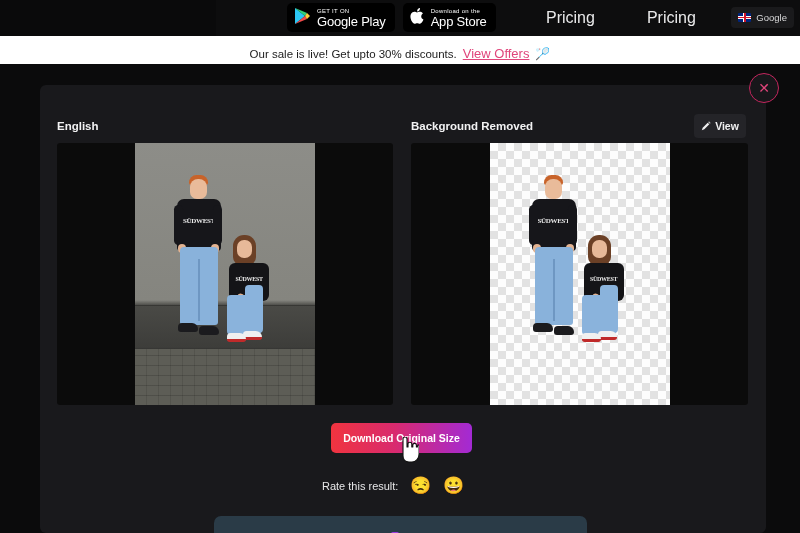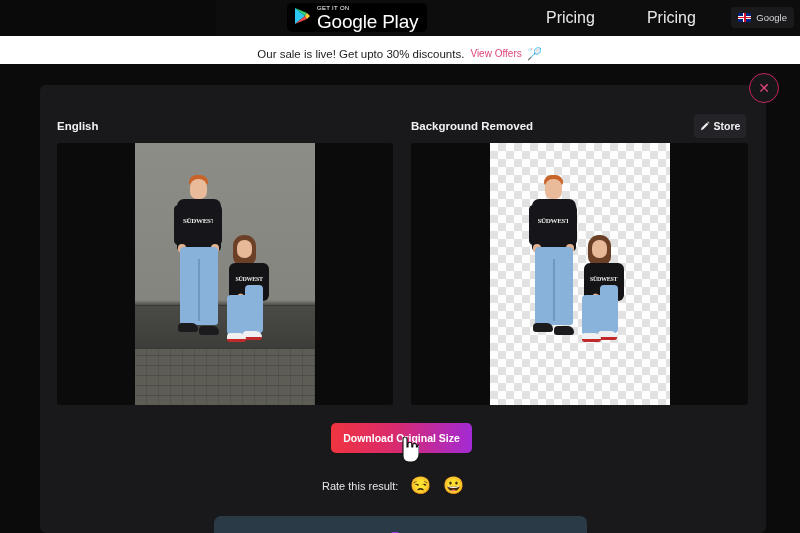--- a/index.html
+++ b/index.html
@@ -23,21 +23,21 @@
   .store-badges {
     position: absolute; left: 287px; top: 3px;
     display: flex; gap: 8px; align-items: center;
   }
   .badge {
     background: #000; border-radius: 5px; height: 29px;
     display: flex; align-items: center; padding: 0 9px 0 7px; gap: 6px;
   }
   .badge-txt { display: flex; flex-direction: column; line-height: 1; }
   .badge-small { font-size: 6px; color: #fff; letter-spacing: .3px; }
-  .badge-big { font-size: 19px; color: #fff; font-weight: 500; letter-spacing: -.2px; margin-top: 1px; }
+  .badge-big { font-size: 13px; color: #fff; font-weight: 500; letter-spacing: -.2px; margin-top: 1px; }
   .nav-links {
     position: absolute; left: 520px; top: 0; height: 36px;
     display: flex; align-items: center; gap: 0;
   }
   .nav-link {
     color: #e9e9ea; font-size: 16px; padding: 0 26px; cursor: pointer;
     white-space: nowrap;
   }
   .lang-wrap {
     position: absolute; right: 6px; top: 7px;
@@ -52,21 +52,21 @@
   .lang-label { font-size: 9.5px; color: #d8d8d9; }
 
   
   .promo {
     position: absolute; left: 0; top: 36px; width: 800px; height: 36px;
     background: #ffffff; display: flex; align-items: center; justify-content: center;
     gap: 6px; border-bottom: 1px solid #d9d9d9;
   }
   .promo-txt { font-size: 11.5px; color: #1b1b1b; }
   .promo-link {
-    font-size: 10px; color: #e0457b; cursor: pointer; font-weight: 500;
+    font-size: 13px; color: #e0457b; text-decoration: underline; cursor: pointer; font-weight: 500;
   }
   .promo-emoji { font-size: 12px; }
 
   
   .backdrop {
     position: absolute; left: 0; top: 64px; width: 800px; height: 469px;
     background: #0b0b0c;
   }
   .modal {
     position: absolute; left: 40px; top: 85px; width: 726px; height: 448px;
@@ -203,20 +203,32 @@
             <polygon points="1,17 11,9 13,12" fill="#f04a4a"></polygon>
             <polygon points="11,9 13,6 16,9 13,12" fill="#ffce3d"></polygon>
           </svg>
         </span>
         <span class="badge-txt">
           <span class="badge-small">GET IT ON</span>
           <span class="badge-big">Google Play</span>
         </span>
       </div>
 
+      <div class="badge">
+        <span>
+          <svg width="15" height="18" viewBox="0 0 15 18">
+            <path d="M11.2 9.5c0-2 1.6-3 1.7-3.1-0.9-1.4-2.4-1.5-2.9-1.6-1.2-0.1-2.4 0.7-3 0.7-0.6 0-1.6-0.7-2.6-0.7-1.3 0-2.6 0.8-3.3 2-1.4 2.4-0.4 6 1 8 0.7 1 1.5 2.1 2.5 2 1-0.04 1.4-0.65 2.6-0.65 1.2 0 1.6 0.65 2.6 0.63 1.1-0.02 1.8-1 2.5-2 0.8-1.1 1.1-2.2 1.1-2.3-0.02-0.01-2.2-0.85-2.2-3.03z" fill="#fff"></path>
+            <path d="M9.3 3.4c0.5-0.63 0.85-1.5 0.75-2.4-0.73 0.03-1.6 0.49-2.12 1.11-0.47 0.55-0.88 1.44-0.77 2.3 0.81 0.06 1.64-0.41 2.14-1.01z" fill="#fff"></path>
+          </svg>
+        </span>
+        <span class="badge-txt">
+          <span class="badge-small">Download on the</span>
+          <span class="badge-big">App Store</span>
+        </span>
+      </div>
     </div>
 
     <div class="nav-links">
       <span class="nav-link">Pricing</span>
       <span class="nav-link">Pricing</span>
       <span class="nav-link">Blog</span>
     </div>
 
     <div class="lang-wrap">
       <span class="flag">
@@ -243,21 +255,21 @@
   <div class="col-title" id="t-orig">English</div>
   <div class="col-title" id="t-bgr">Background Removed</div>
 
   <div class="edit-btn">
     <span class="pencil">
       <svg width="10" height="10" viewBox="0 0 12 12">
         <path d="M1 11l1-3 6-6 2 2-6 6z" fill="#f0f0f1"></path>
         <path d="M8.6 1.4l1-1 2 2-1 1z" fill="#bdbdbd"></path>
       </svg>
     </span>
-    <span class="edit-label">Store</span>
+    <span class="edit-label">View</span>
   </div>
 
   <div class="frame" id="frame-orig">
     <div class="photo">
       <div class="scene-wall">
         <div class="wall-seam" style="top:62%"></div>
         <div class="wall-seam" style="top:79%"></div>
       </div>
       <div class="brick"></div>
       <div class="pavement"></div>

